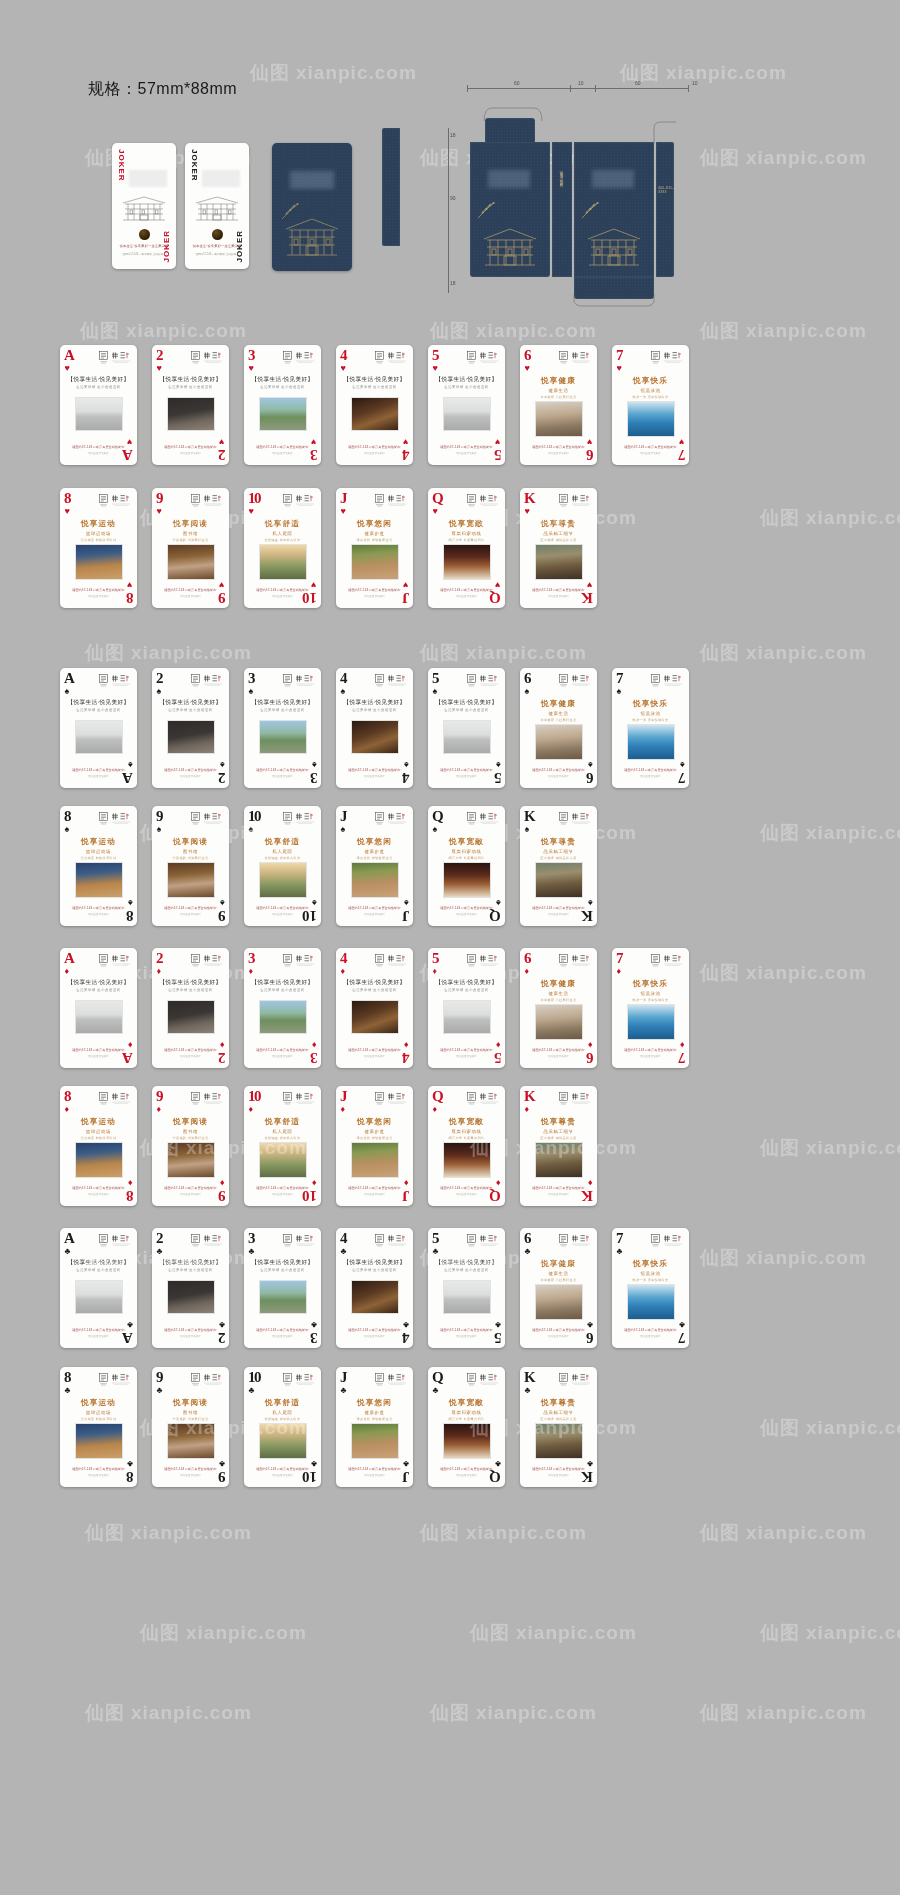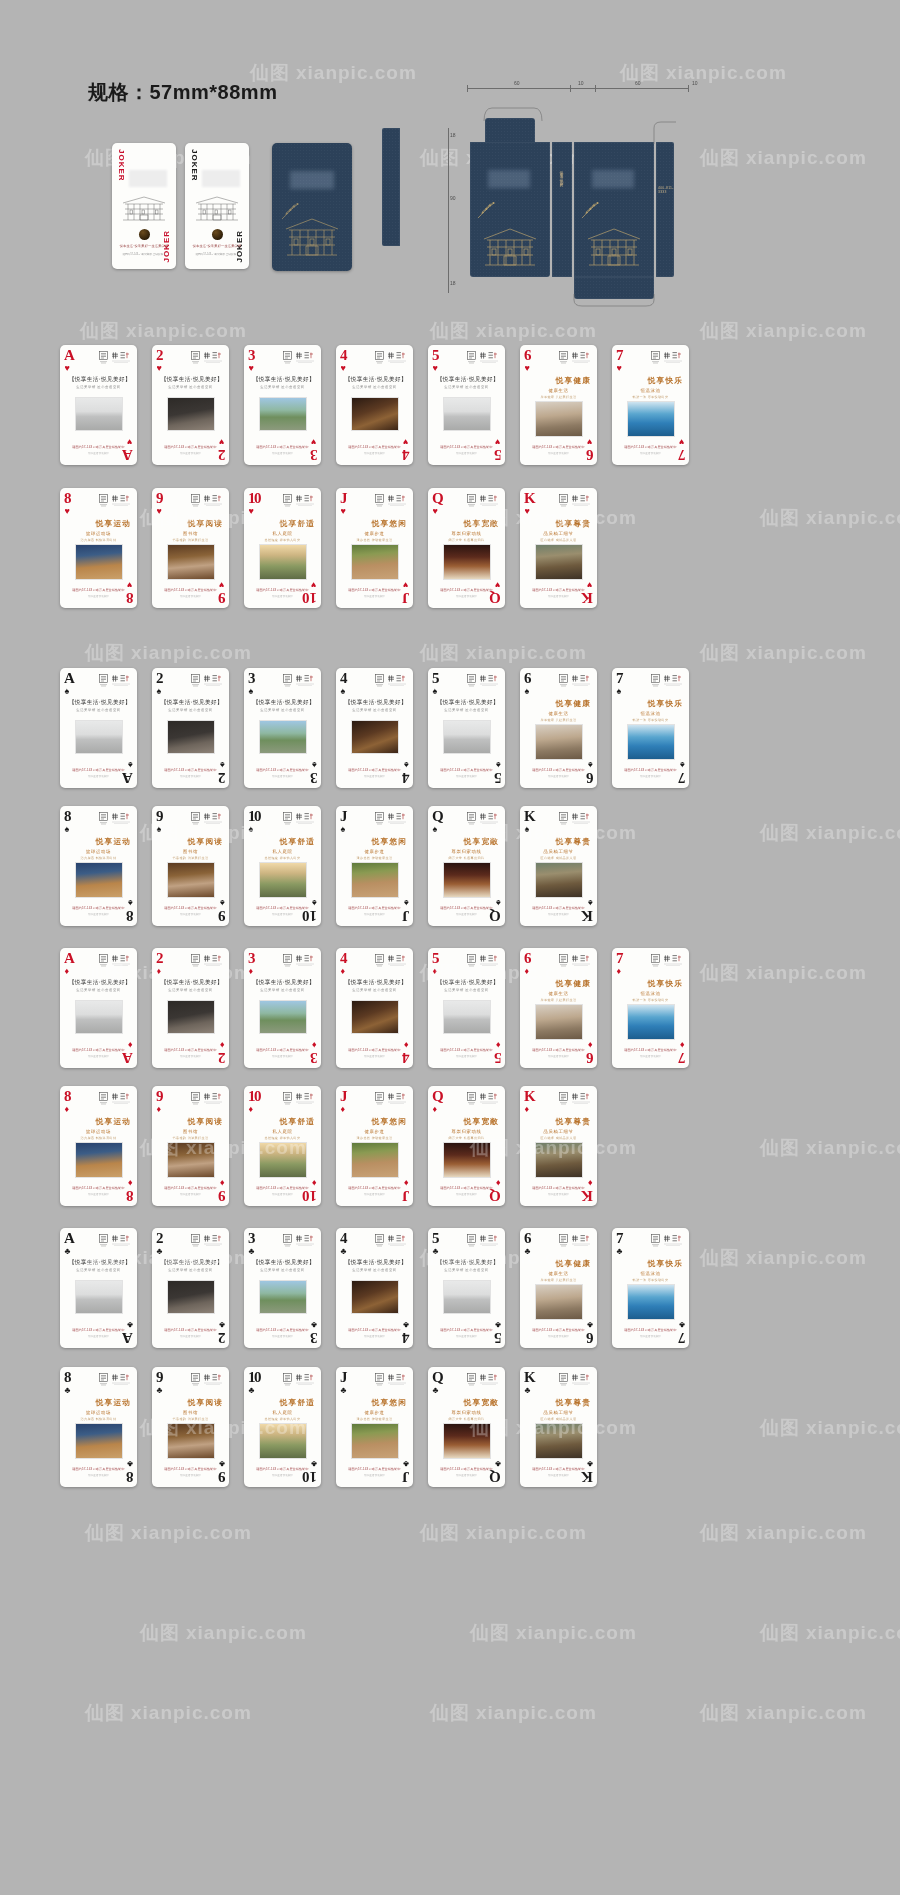--- a/index.html
+++ b/index.html
@@ -7,21 +7,21 @@
     width: 900px; height: 1895px;
     background: #b3b3b3;
     font-family: "Liberation Sans", "DejaVu Sans", sans-serif;
     overflow: hidden;
   }
   #page { position: relative; width: 900px; height: 1895px; background: #b4b4b4; }
 
   
   .spec-title {
     position: absolute; left: 88px; top: 79px;
-    font-size: 20px; font-weight: bold; color: #1a1a1a;
+    font-size: 16px; font-weight: normal; color: #1a1a1a;
     letter-spacing: .5px;
   }
 
   
   .card {
     position: absolute;
     background: #fdfdfb;
     border-radius: 5px;
     box-shadow: 0 1px 3px rgba(0,0,0,.28);
     overflow: hidden;
@@ -132,21 +132,21 @@
 
   .pc-logos {
     position: absolute; right: 6px; top: 6px;
     display: flex; align-items: flex-start; gap: 3px;
   }
   .pc-logo-mark { width: 9px; height: 13px; opacity: .88; }
   .pc-logo-word { width: 20px; height: 12px; opacity: .9; }
 
   .pc-title {
     position: absolute; left: 6px; right: 6px; top: 32px;
-    text-align: right; font-size: 7.6px; font-weight: bold;
+    text-align: center; font-size: 7.6px; font-weight: bold;
     color: #b8732c; letter-spacing: 1.2px; line-height: 1;
     font-family: "DejaVu Sans", sans-serif;
   }
   .pc-title.plain {
     color: #2a2a2a; font-size: 5.6px; letter-spacing: .4px; font-weight: normal;
   }
   .pc-sub {
     position: absolute; left: 6px; right: 6px; top: 43px;
     text-align: center; font-size: 4.4px; color: #b8732c;
     letter-spacing: .6px; line-height: 1.3;

